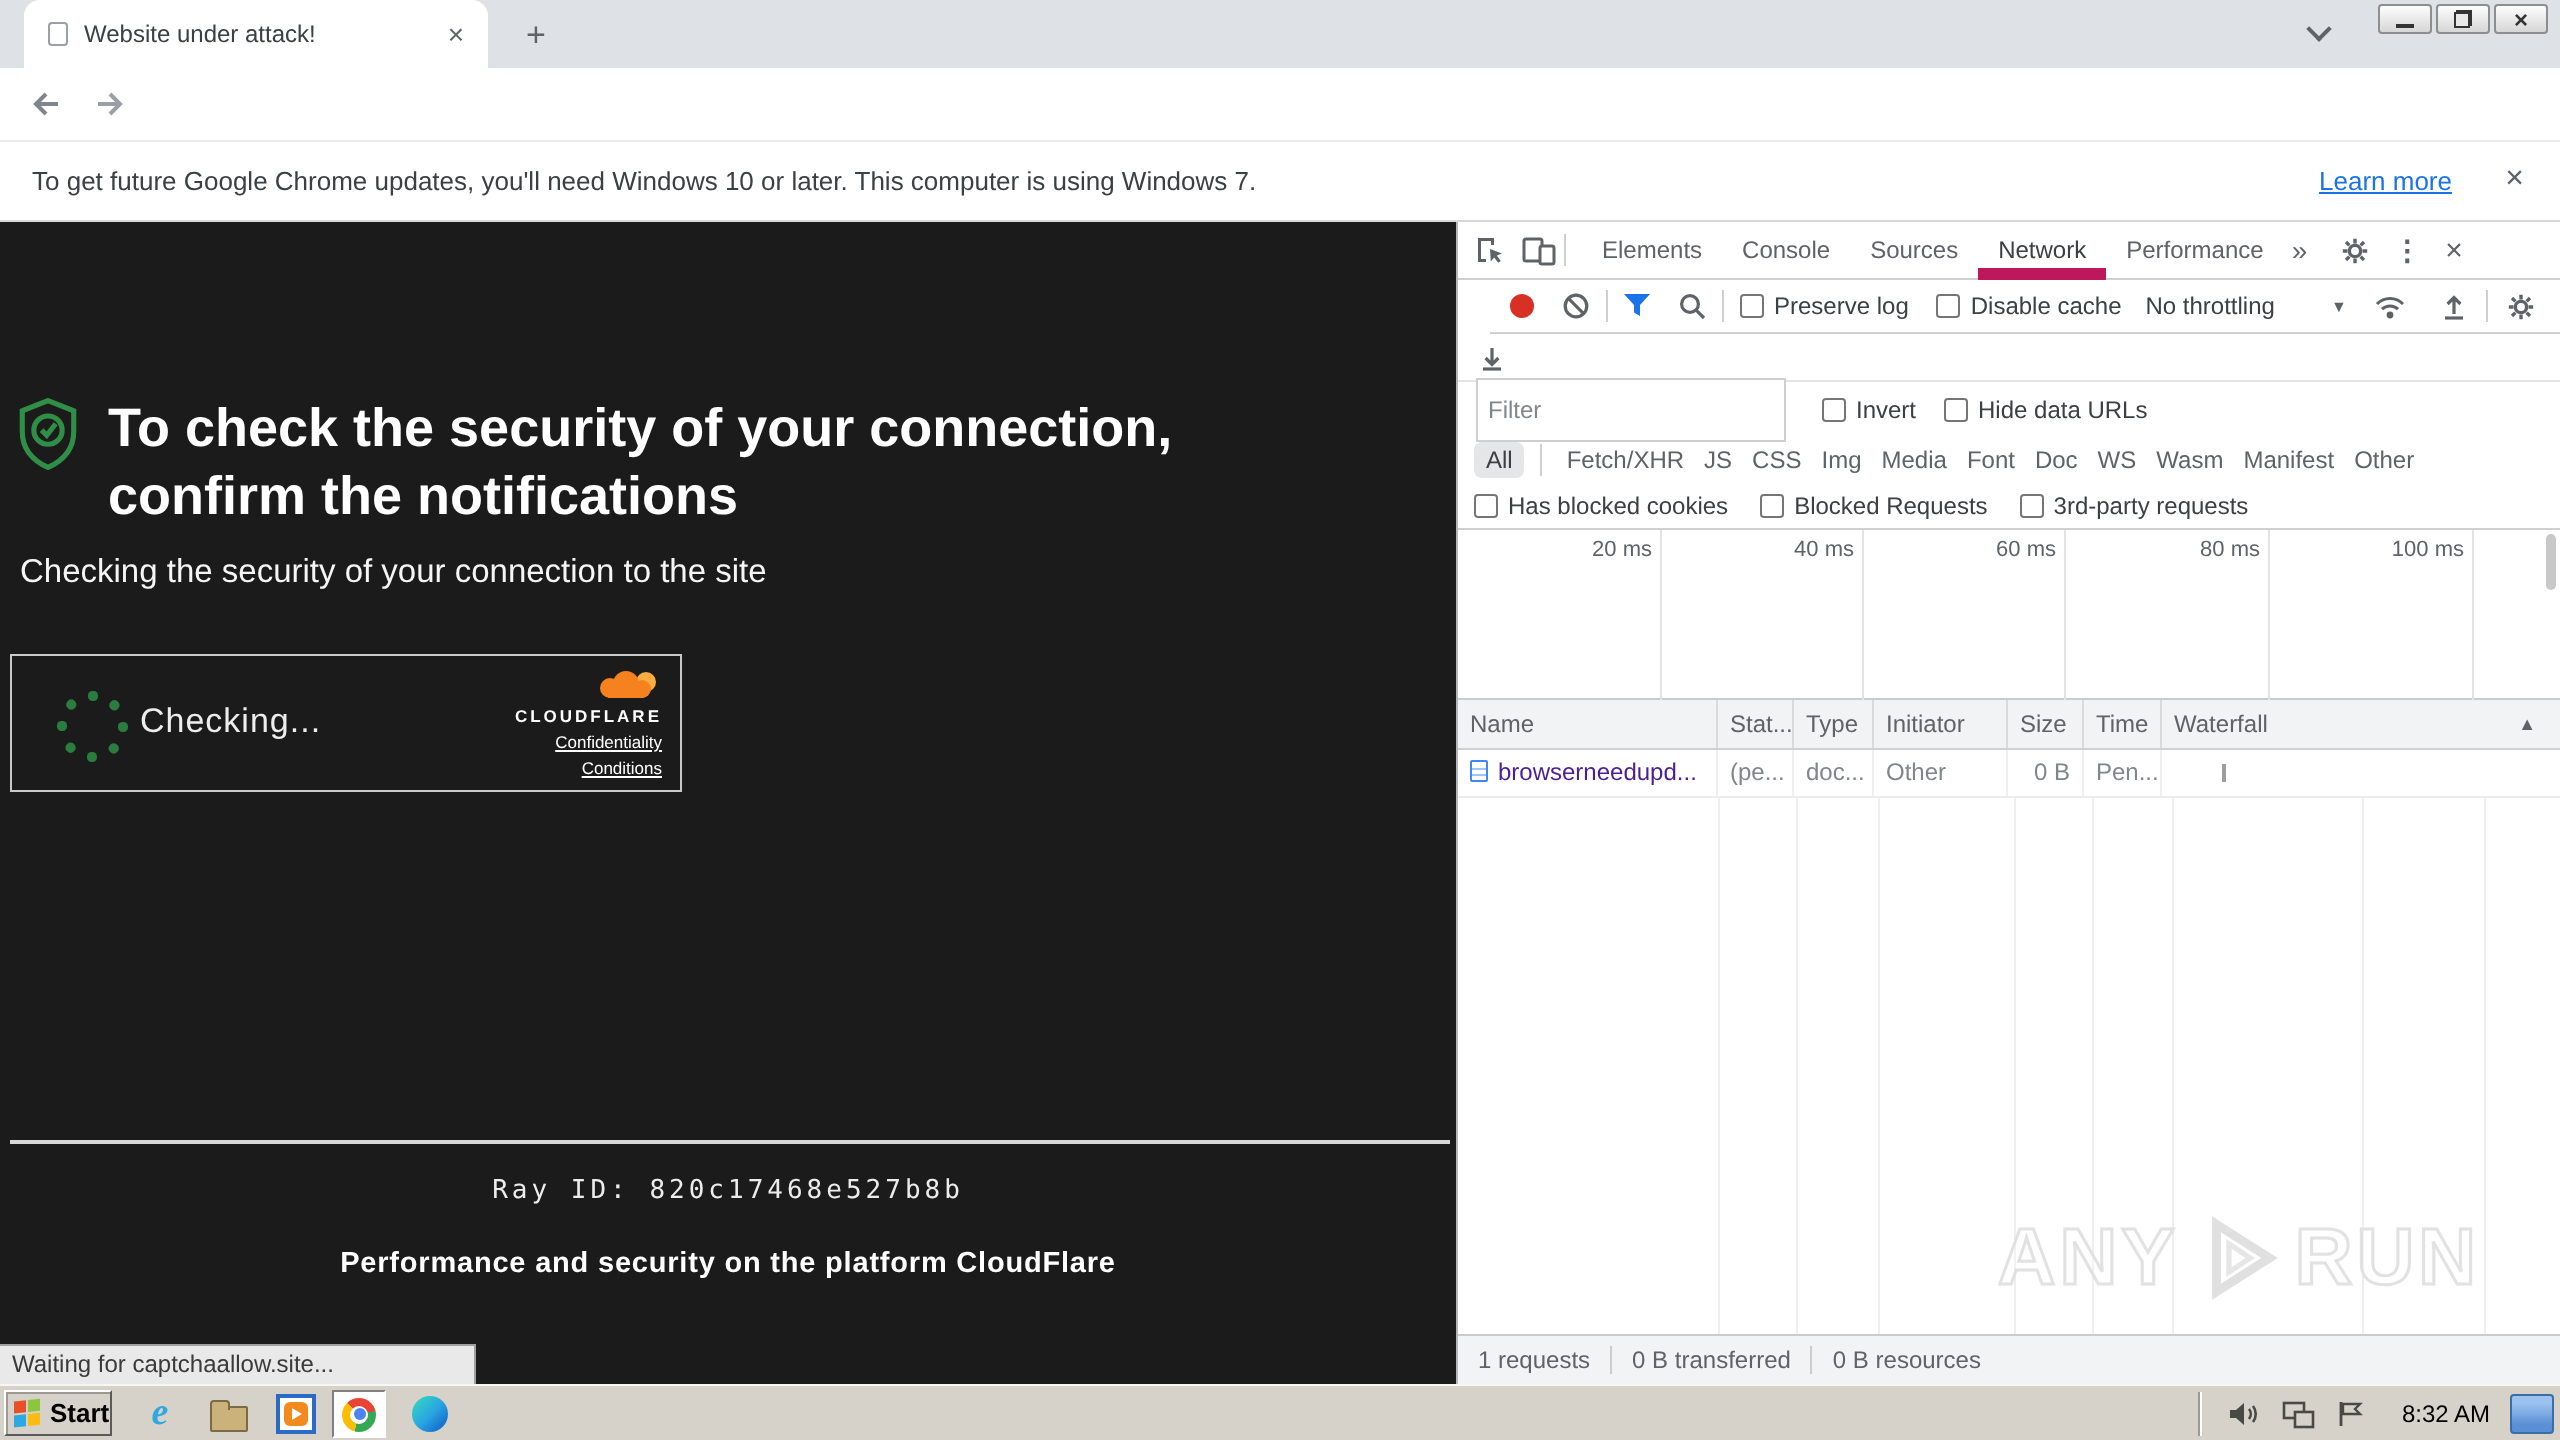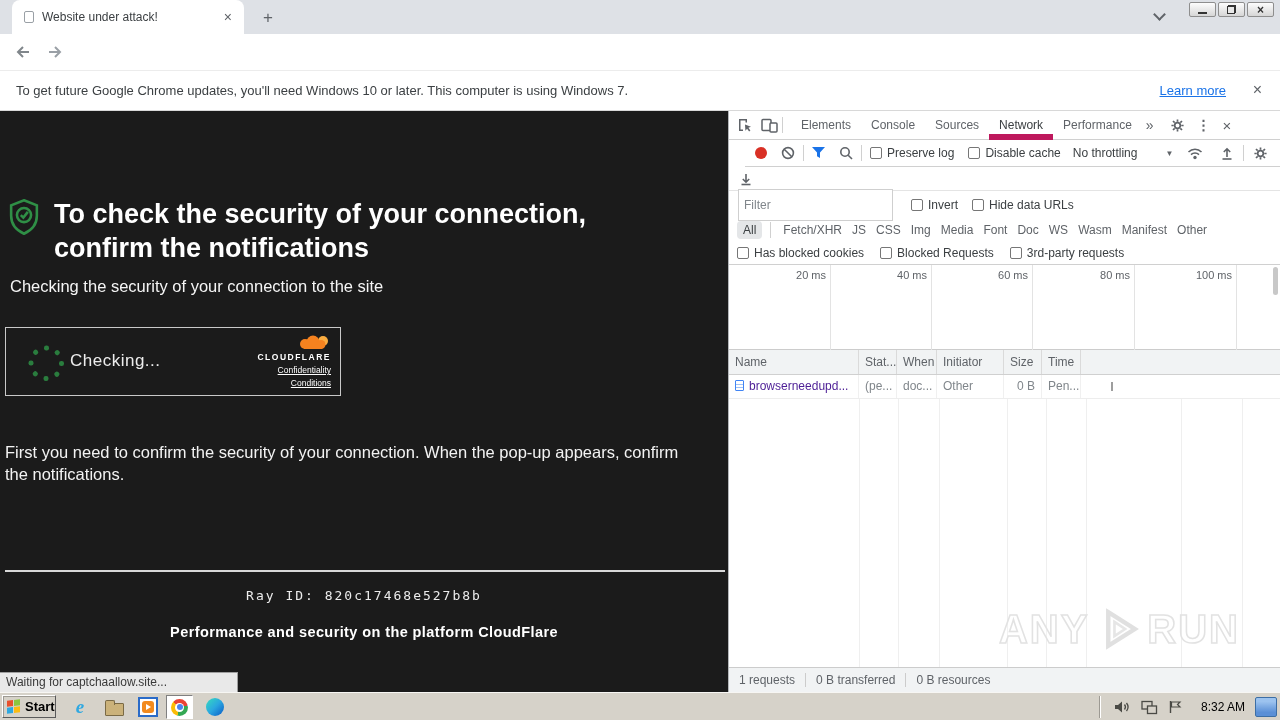--- a/index.html
+++ b/index.html
@@ -222,21 +222,20 @@
             <circle cx="18" cy="7" r="6.5" fill="#f6821f"></circle>
             <circle cx="26" cy="9.5" r="4.5" fill="#f6821f"></circle>
             <rect x="9" y="9.5" width="18" height="4.5" fill="#f6821f"></rect>
           </svg>
           <div class="cf-name">CLOUDFLARE</div>
           <a class="cf-link">Confidentiality</a>
           <a class="cf-link">Conditions</a>
         </div>
       </div>
 
-      <div class="page-para">First you need to confirm the security of your connection. When the pop-up appears, confirm the notifications.</div>
       <div class="page-hr"></div>
       <div class="ray-id">Ray ID: 820c17468e527b8b</div>
       <div class="page-footer">Performance and security on the platform CloudFlare</div>
       <div class="status-tooltip">Waiting for captchaallow.site...</div>
     </div>
 
     <div class="devtools">
 
       <div class="dt-row dt-tabbar">
         <svg style="margin-left:8px;" width="16" height="16">
@@ -353,24 +352,28 @@
         <span class="tl-label" style="left:138px;">40 ms</span>
         <span class="tl-label" style="left:239px;">60 ms</span>
         <span class="tl-label" style="left:341px;">80 ms</span>
         <span class="tl-label" style="left:443px;">100 ms</span>
         <div class="tl-scroll"></div>
       </div>
 
       <div class="dt-thead">
         <span class="th" style="width:130px;">Name</span>
         <span class="th" style="width:38px;">Stat...</span>
-        <span class="th" style="width:40px;">When</span>
+        <span class="th" style="width:40px;">Type</span>
         <span class="th" style="width:67px;">Initiator</span>
         <span class="th" style="width:38px;">Size</span>
         <span class="th" style="width:39px;">Time</span>
+        <span class="th" style="flex:1; border-right:none; display:flex;">
+          <span>Waterfall</span>
+          <span class="sort-arrow">▲</span>
+        </span>
       </div>
 
       <div class="dt-trow">
         <span class="td" style="width:130px; color:#4c1d95;"><span class="doc-ico"></span><span>browserneedupd...</span></span>
         <span class="td" style="width:38px;">(pe...</span>
         <span class="td" style="width:40px;">doc...</span>
         <span class="td" style="width:67px;">Other</span>
         <span class="td" style="width:38px; text-align:right;">0 B</span>
         <span class="td" style="width:39px;">Pen...</span>
         <span class="td" style="flex:1; border-right:none; position:relative;">

